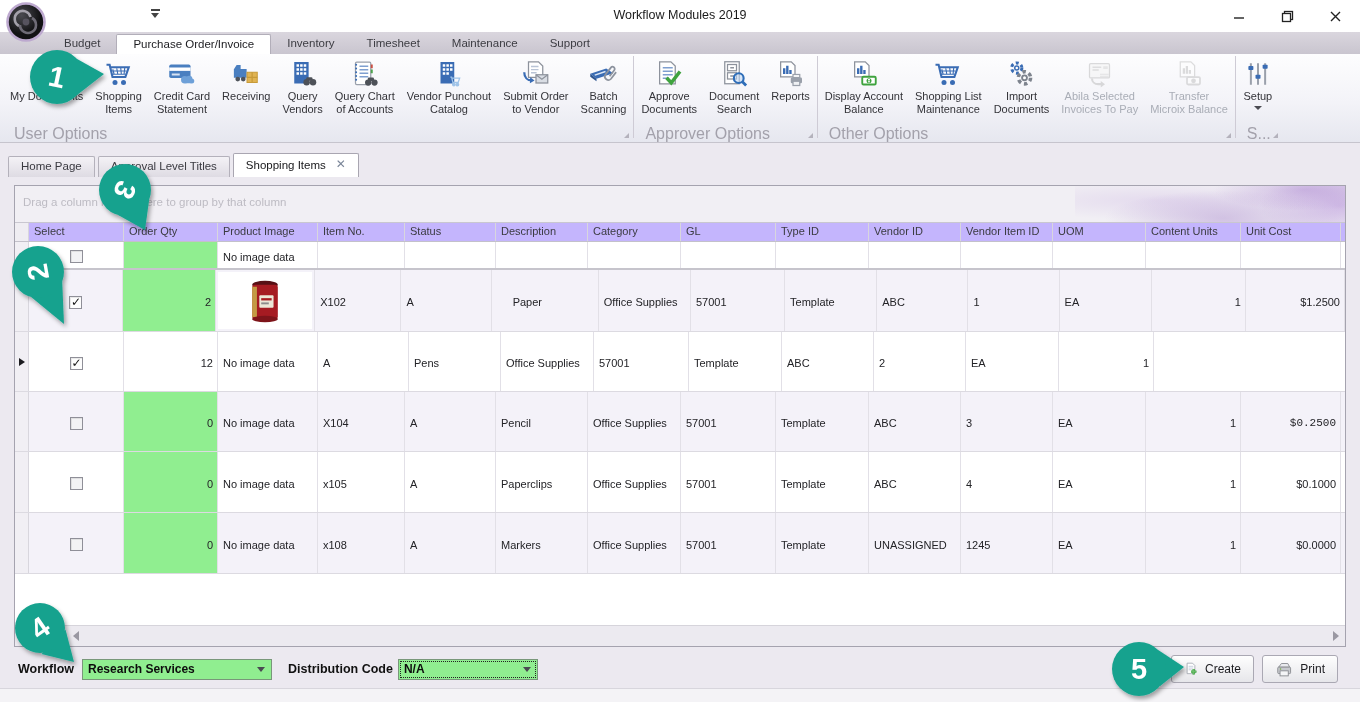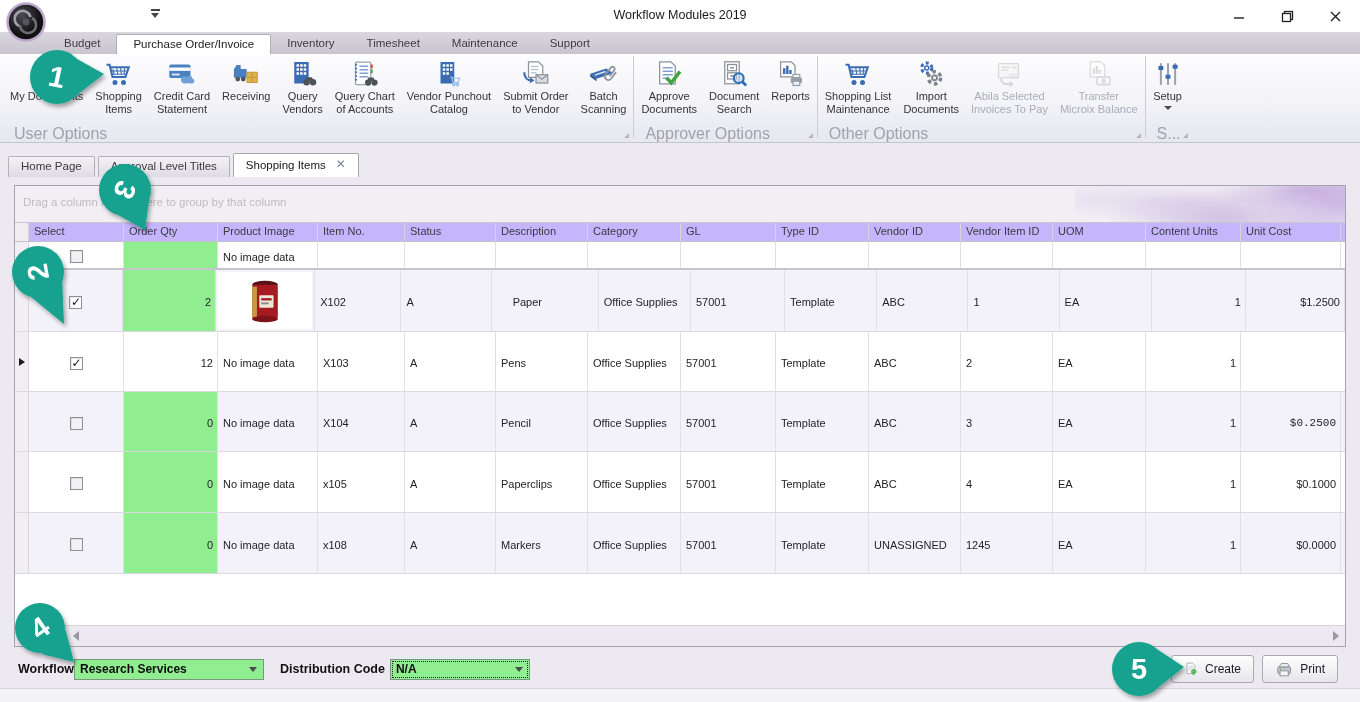--- a/index.html
+++ b/index.html
@@ -331,20 +331,35 @@
           </div>
         </div>
         <div class="rglabel">Approver Options</div>
         <div class="grip"></div>
       </div>
       <div class="rsep"></div>
       <div class="rgroup">
         <div class="ritems">
           <div class="ritem">
             <svg width="30" height="30" viewBox="0 0 24 24">
+              <path d="M4.5 2.2h8.5l3 3v9h-11.5z" fill="#fff" stroke="#8d929c"></path>
+              <g fill="#3a6cb4">
+                <rect x="6.4" y="7.4" width="1.9" height="4.6"></rect>
+                <rect x="8.9" y="5.4" width="1.9" height="6.6"></rect>
+                <rect x="11.4" y="8.8" width="1.9" height="3.2"></rect>
+              </g>
+              <rect x="10.6" y="14.2" width="10.8" height="6.2" rx="1" fill="#fff" stroke="#3fa33f" stroke-width="1.5"></rect>
+              <circle cx="16" cy="17.3" r="2" fill="#3fa33f"></circle>
+              <path d="M16 15.9v2.8M15.2 16.4h1.6M15.2 18.2h1.6" stroke="#fff" stroke-width=".7"></path>
+            </svg>
+            <div class="rlabel">Display Account
+Balance</div>
+          </div>
+          <div class="ritem">
+            <svg width="30" height="30" viewBox="0 0 24 24">
               <path d="M2 4.6h2.5l2.3 9.8h10.3l2.7-7.8H5.2" fill="none" stroke="#3a6cb4" stroke-width="1.7"></path>
               <path d="M7 8.2l1.2 4.4M10.2 7.4l.9 5.2M13.4 7.2l.5 5.4M16.6 7l-.6 5.6M5.9 9.6h12M6.6 12.2h10.6" stroke="#3a6cb4" stroke-width=".9"></path>
               <circle cx="8.8" cy="18.8" r="2" fill="#3a6cb4"></circle>
               <circle cx="15.6" cy="18.8" r="2" fill="#3a6cb4"></circle>
             </svg>
             <div class="rlabel">Shopping List
 Maintenance</div>
           </div>
           <div class="ritem">
             <svg width="30" height="30" viewBox="0 0 24 24">
@@ -496,21 +511,20 @@
       </div>
       <div class="grow" style="height: 60px;">
         <div class="gc ind">
           <div class="curArrow"></div>
         </div>
         <div class="gc c" style="width: 95px;">
           <div class="cb on">✓</div>
         </div>
         <div class="gc r" style="width: 94px;">12</div>
         <div class="gc" style="width: 100px;">No image data</div>
-        <div class="gc" style="width: 87px;">X103</div>
         <div class="gc" style="width: 91px;">A</div>
         <div class="gc" style="width: 92px;">Pens</div>
         <div class="gc" style="width: 93px;">Office Supplies</div>
         <div class="gc" style="width: 95px;">57001</div>
         <div class="gc" style="width: 93px;">Template</div>
         <div class="gc" style="width: 92px;">ABC</div>
         <div class="gc" style="width: 92px;">2</div>
         <div class="gc" style="width: 93px;">EA</div>
         <div class="gc r" style="width: 95px;">1</div>
       </div>
@@ -573,21 +587,21 @@
       </div>
     </div>
   <div class="hscroll">
     <div class="sarr left"></div>
     <div class="sarr right"></div>
   </div>
 </div>
 
 <div class="footer">
   <span class="flabel" style="margin-left:18px;">Workflow</span>
-  <div class="combo" style="width:190px;margin-left:0;">
+  <div class="combo" style="width:190px;margin-left:8px;">
     <span>Research Services</span>
     <span class="carr"></span>
   </div>
   <span class="flabel" style="margin-left:16px;">Distribution Code</span>
   <div class="combo focus" style="width:140px;margin-left:5px;">
     <span>N/A</span>
     <span class="carr"></span>
   </div>
   <div style="flex:1;"></div>
   <button class="btn" style="width:83px;">

